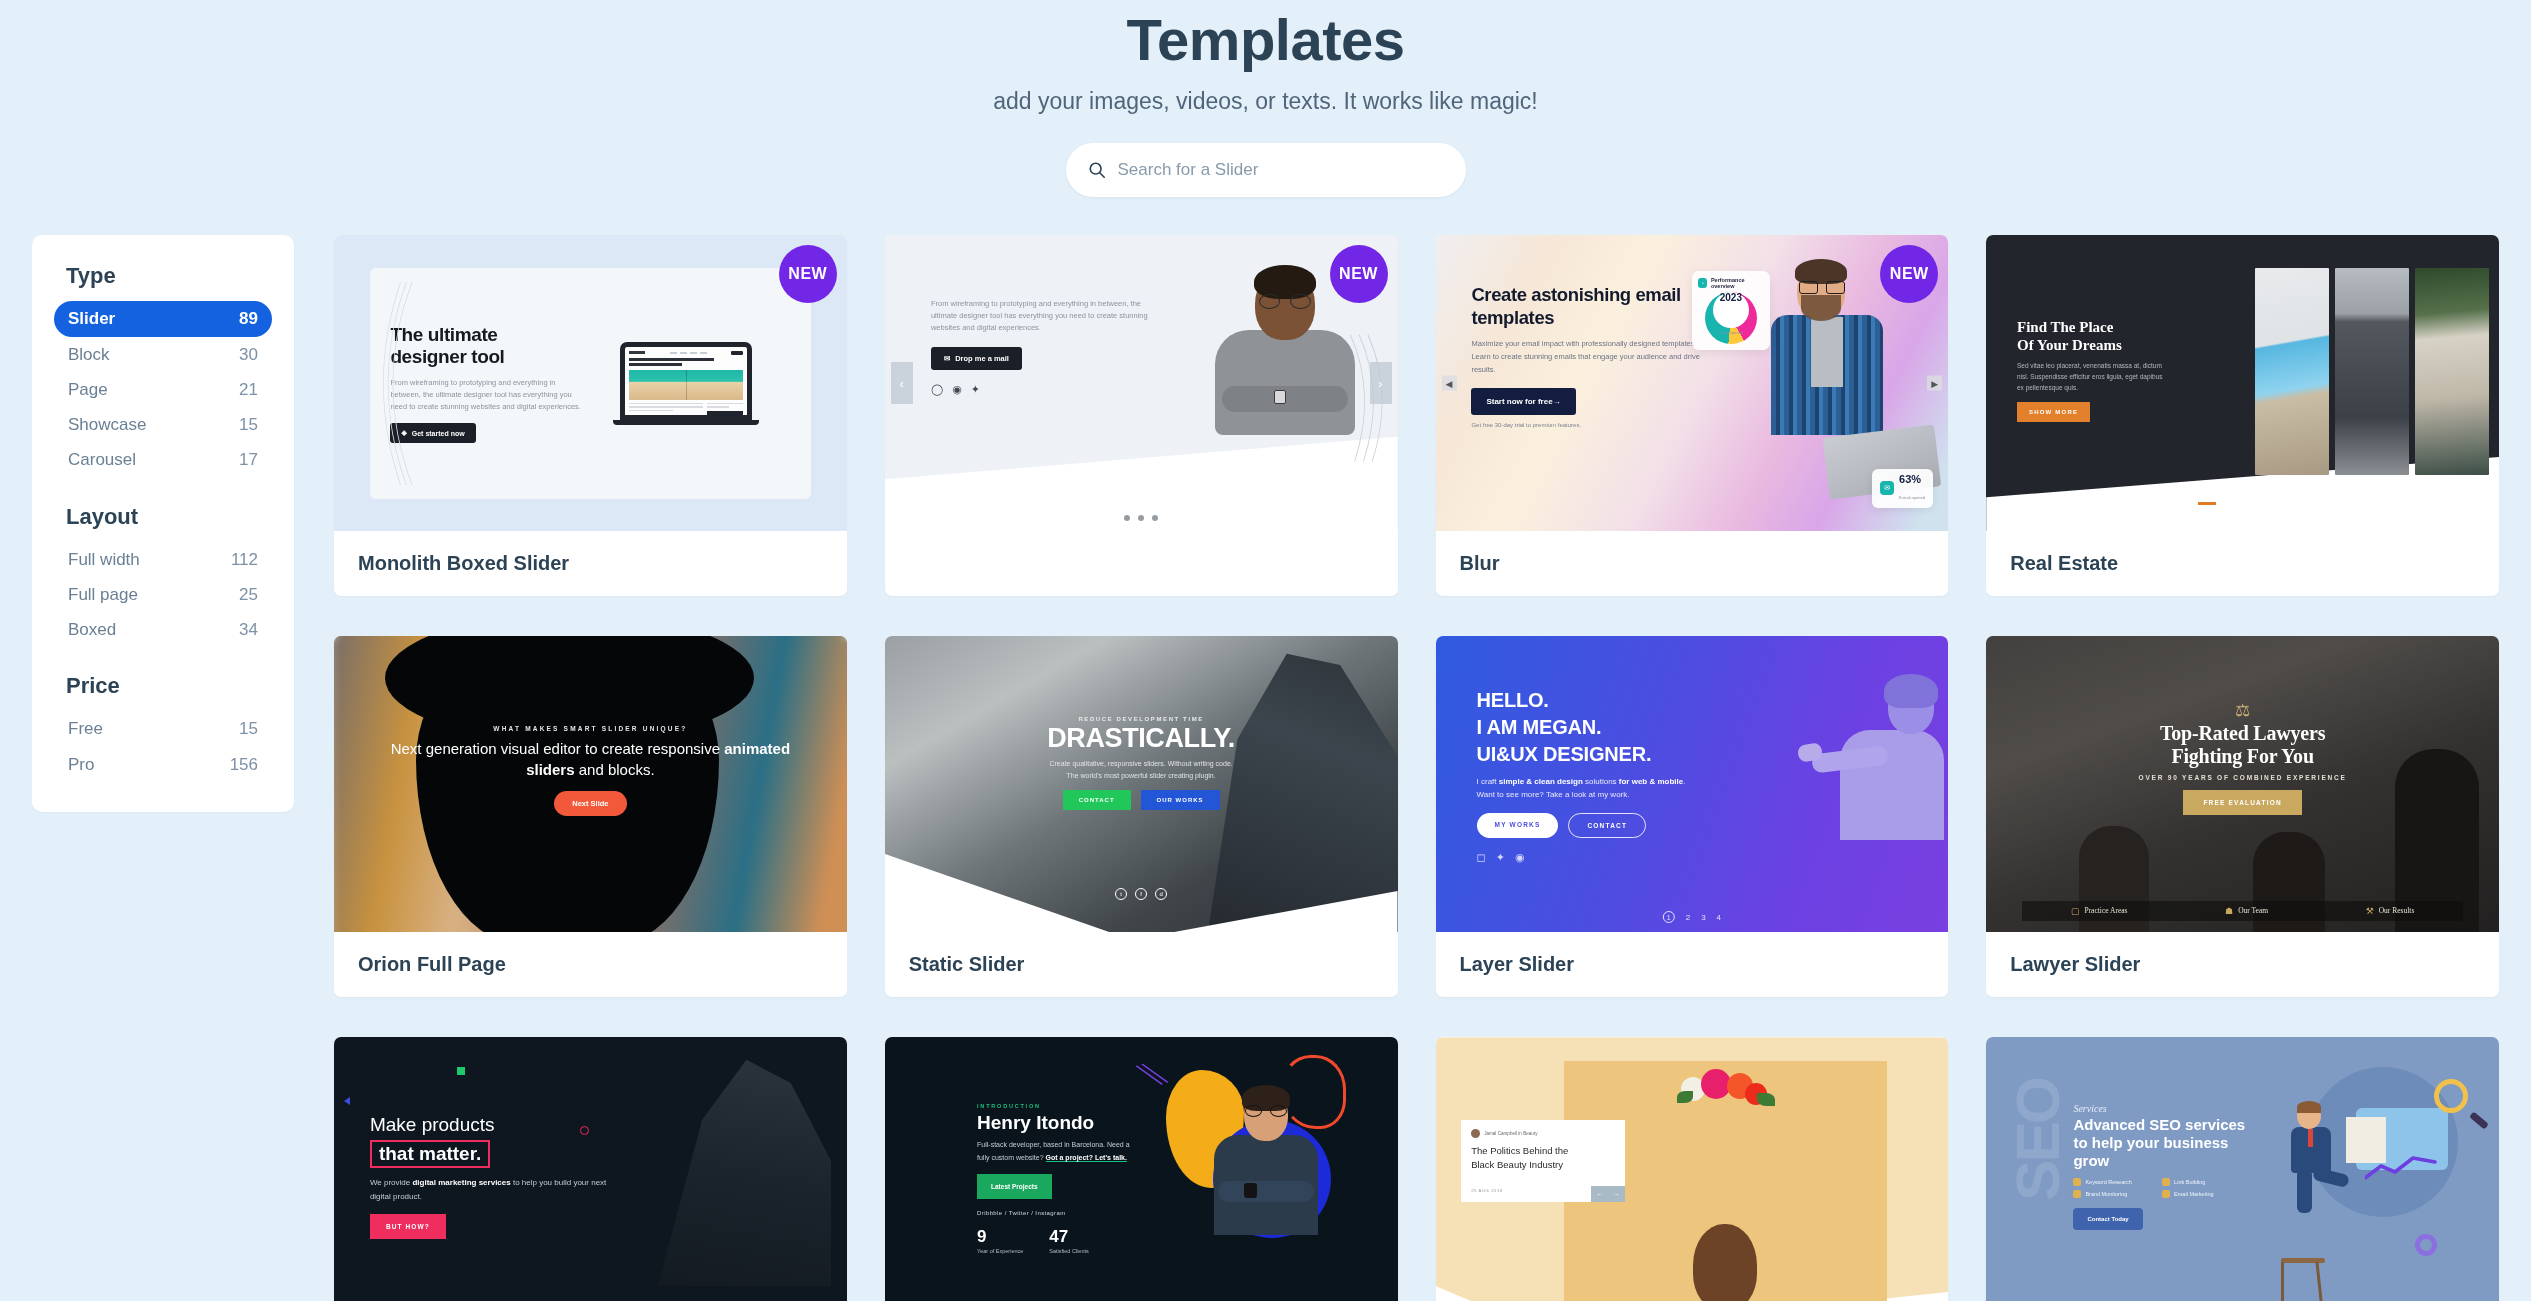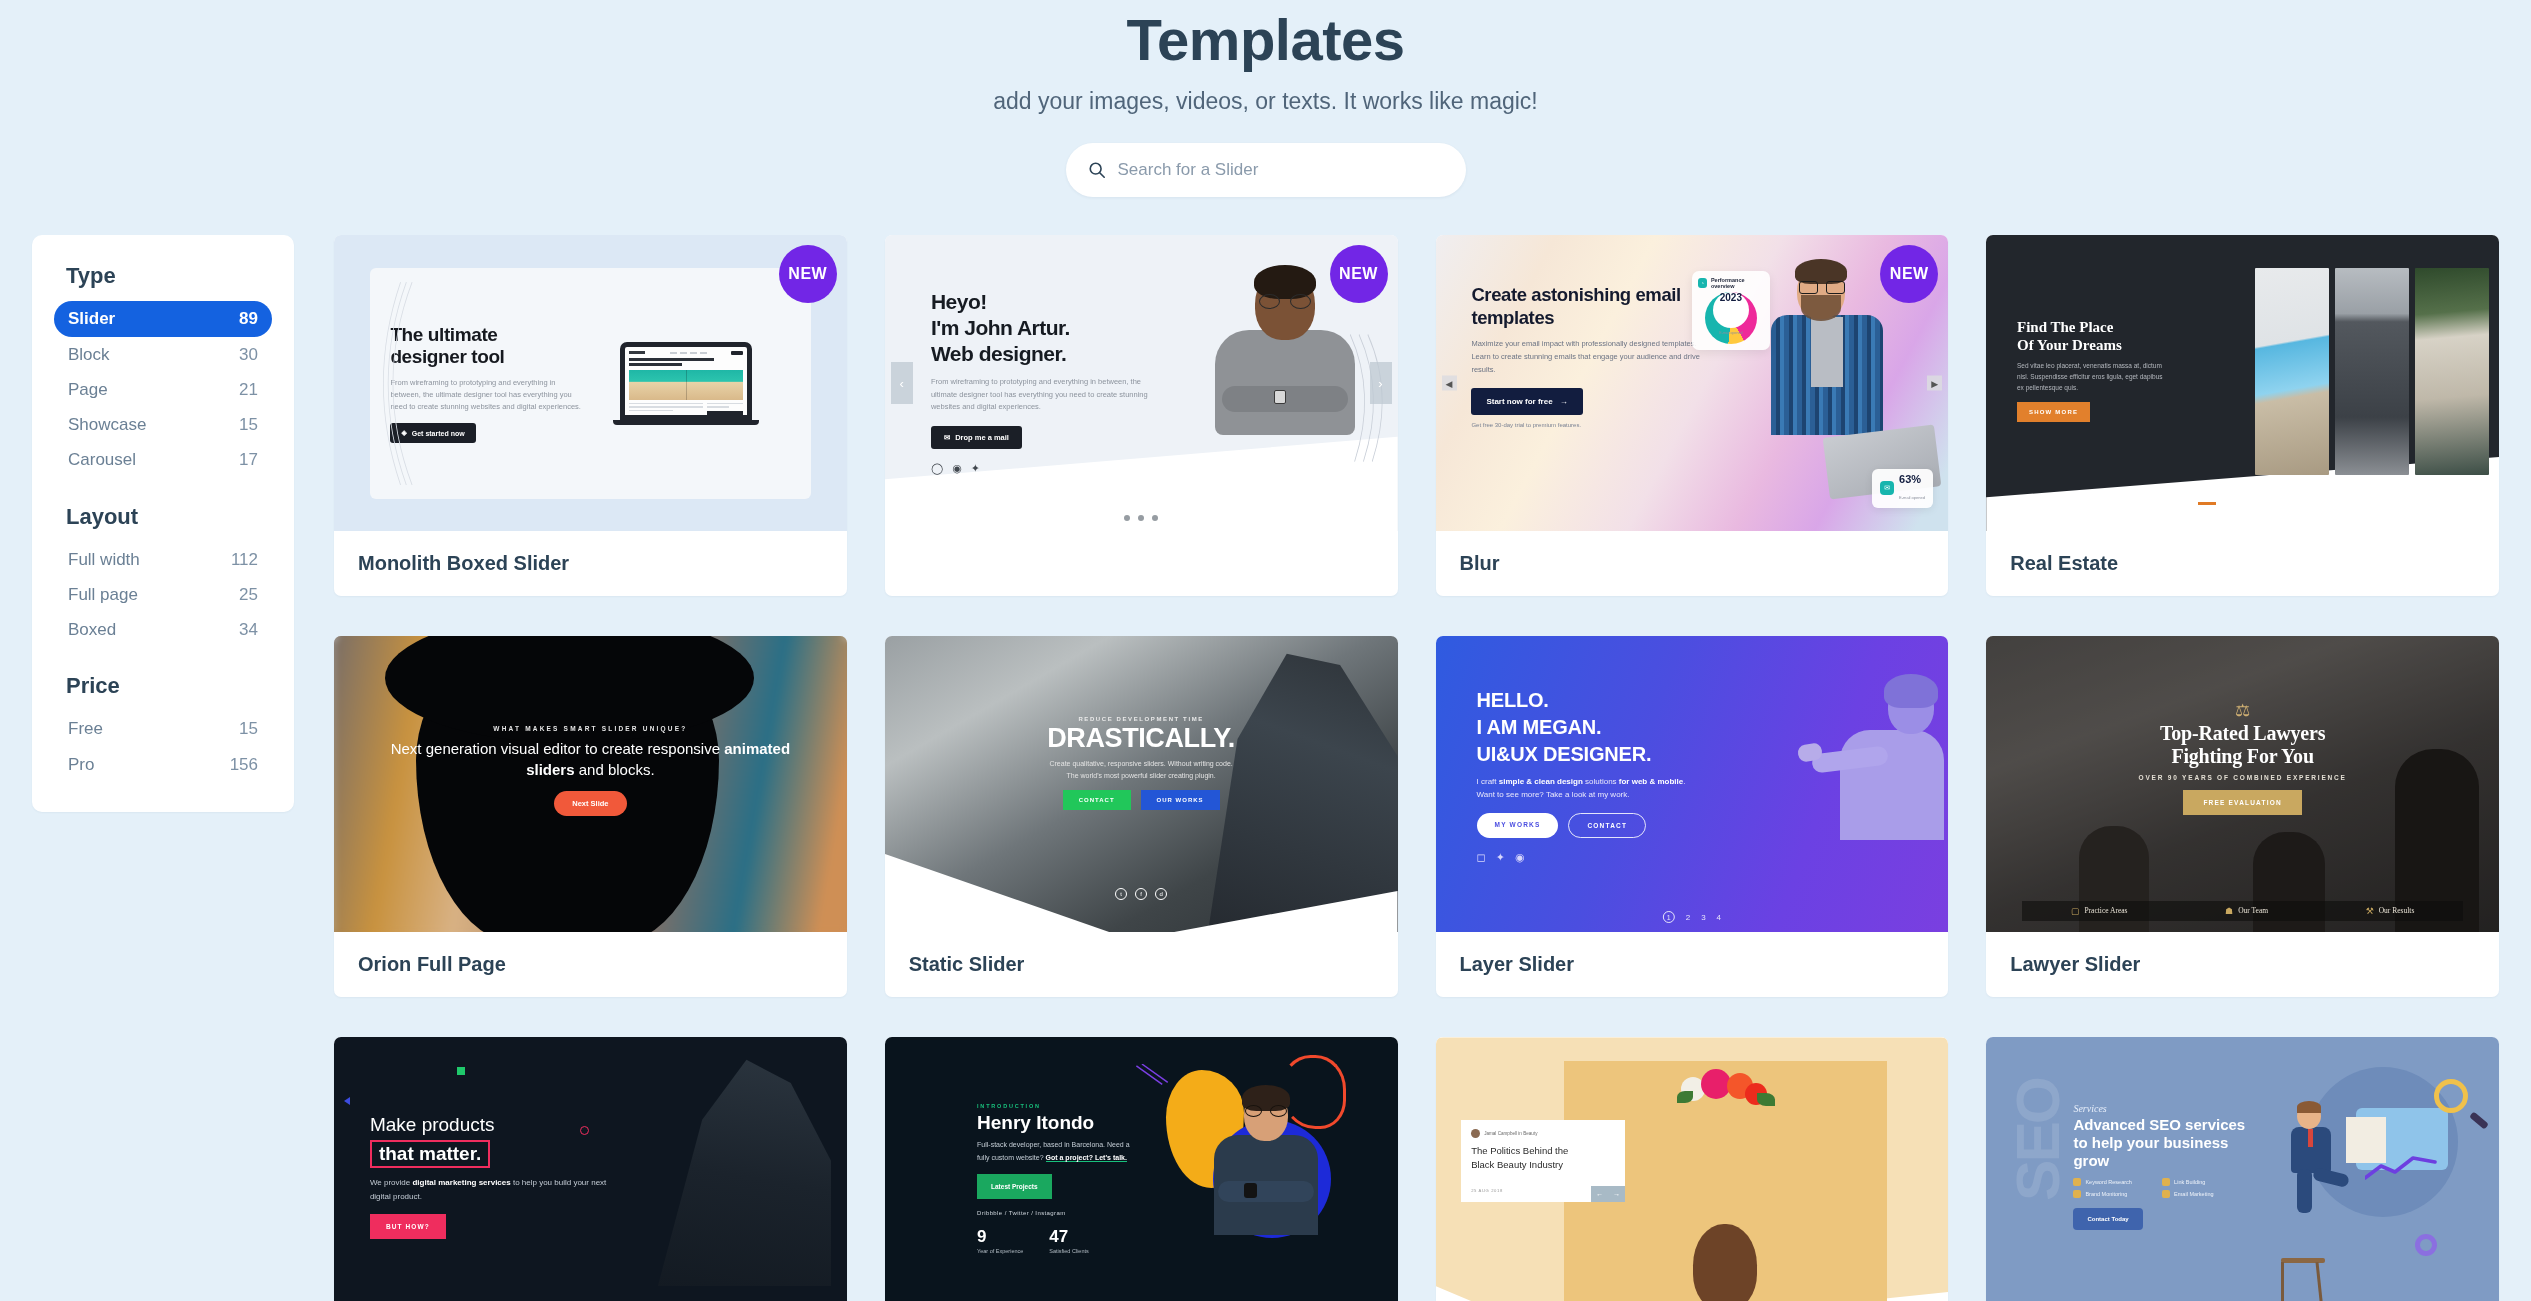--- a/index.html
+++ b/index.html
@@ -206,21 +206,21 @@
   .mf-body { position:absolute; left:50%; transform:translateX(-50%); top:62px; width:140px; height:105px; background:#8f9296; border-radius:34px 34px 8px 8px;}
   .mf-arms { position:absolute; left:50%; transform:translateX(-50%); top:118px; width:126px; height:26px; background:#7e8185; border-radius:13px;}
   .mf-watch { position:absolute; left:60px; top:122px; width:12px; height:14px; background:#d8d8d8; border-radius:2px; border:1.5px solid #3a3a3a;}
   .mf-lines { position:absolute; right:6px; top:32%; width:44px; height:46%; z-index:3;}
 
   
   .t-blur { background: linear-gradient(118deg,#f0eef0 0%,#f6e7d7 18%,#fbf0dd 33%,#f2e0e8 52%,#e9b9e0 68%,#d9a6e8 80%,#cfe2ee 95%); position:relative; }
   .bl-left { position:absolute; left:7%; top:16%; width:46%; z-index:4;}
   .bl-h { font-size:18.5px; font-weight:800; color:#141a2e; line-height:1.26; letter-spacing:-.4px;}
   .bl-p { font-size:7.5px; color:#6c7484; line-height:1.7; margin-top:9px;}
-  .bl-btn { margin-top:11px; display:inline-flex; align-items:center; gap:7px; background:#121d3f; color:#fff; font-size:8px; font-weight:700; padding:9px 15px; border-radius:3px;}
+  .bl-btn { margin-top:11px; display:inline-flex; align-items:center; background:#121d3f; color:#fff; font-size:8px; font-weight:700; padding:9px 15px; border-radius:3px;}
   .bl-note { font-size:6px; color:#7b8394; margin-top:7px;}
   .bl-card { position:absolute; left:50%; top:12%; width:78px; background:rgba(255,255,255,.88); border-radius:7px; padding:6px; z-index:5; box-shadow:0 3px 10px rgba(0,0,0,.08);}
   .bl-card-h { display:flex; align-items:center; gap:4px; font-size:5.5px; font-weight:700; color:#1b2236; margin-bottom:3px;}
   .bl-card-ic { width:10px;height:10px;border-radius:3px;background:#17b5ae;display:flex;align-items:center;justify-content:center;color:#fff;font-size:5px;}
   .bl-donut { width:52px;height:52px;border-radius:50%;margin:2px auto 0;
      background: conic-gradient(#ee2a9a 0deg 150deg, #ffc83d 150deg 186deg, #17b5ae 186deg 360deg);
      display:flex;justify-content:center;position:relative;}
   .bl-donut:after{content:"";position:absolute;width:36px;height:36px;background:#fff;border-radius:50%;}
   .bl-donut span{position:relative;z-index:2;font-size:10px;font-weight:800;color:#121d3f;}
   .bl-donut em{position:absolute;z-index:2;bottom:9px;font-size:3.6px;color:#8a8f9c;font-style:normal;}
@@ -532,25 +532,20 @@
       </div>
     </div>
 
     <div class="card">
       <div class="thumb t-monolith-full">
         <div class="badge-new">NEW</div>
         <div class="arrow-nav left">‹</div>
         <div class="arrow-nav right">›</div>
         <div class="mf-diag"></div>
         <div class="mf-left">
-          <div class="mf-h">
-            <div>Heyo!</div>
-            <div>I'm John Artur.</div>
-            <div>Web designer.</div>
-          </div>
           <div class="mf-p">From wireframing to prototyping and everything in between, the ultimate designer tool has everything you need to create stunning websites and digital experiences.</div>
           <div class="mf-btn">
             <span>✉</span>
             <span>Drop me a mail</span>
           </div>
           <div class="mf-soc">
             <span>◯</span>
             <span>◉</span>
             <span>✦</span>
           </div>

